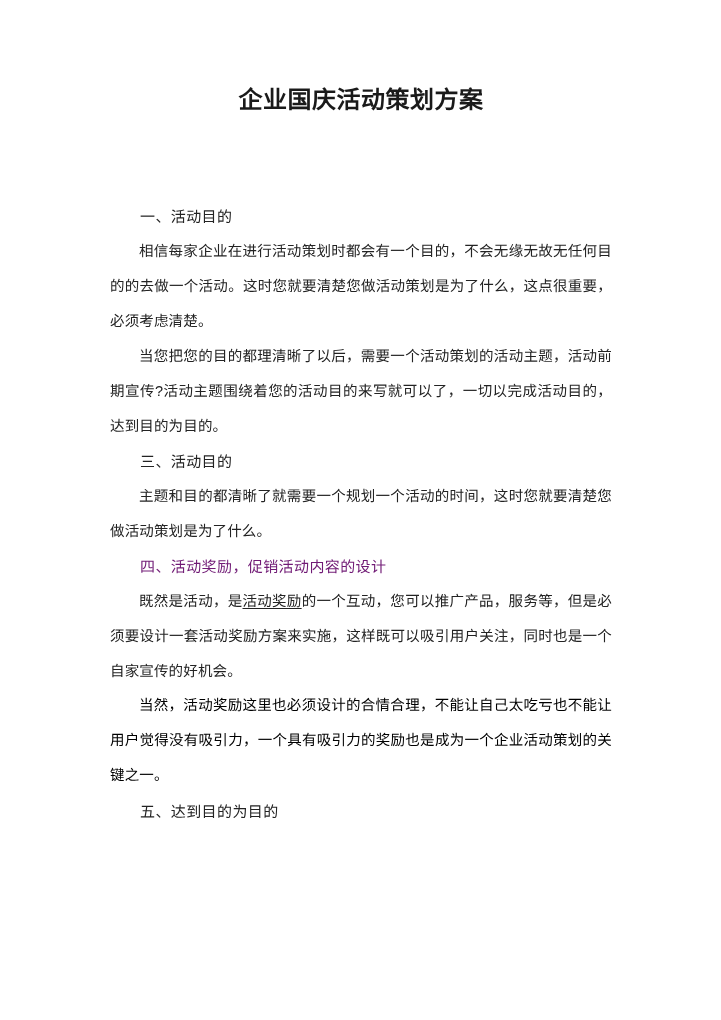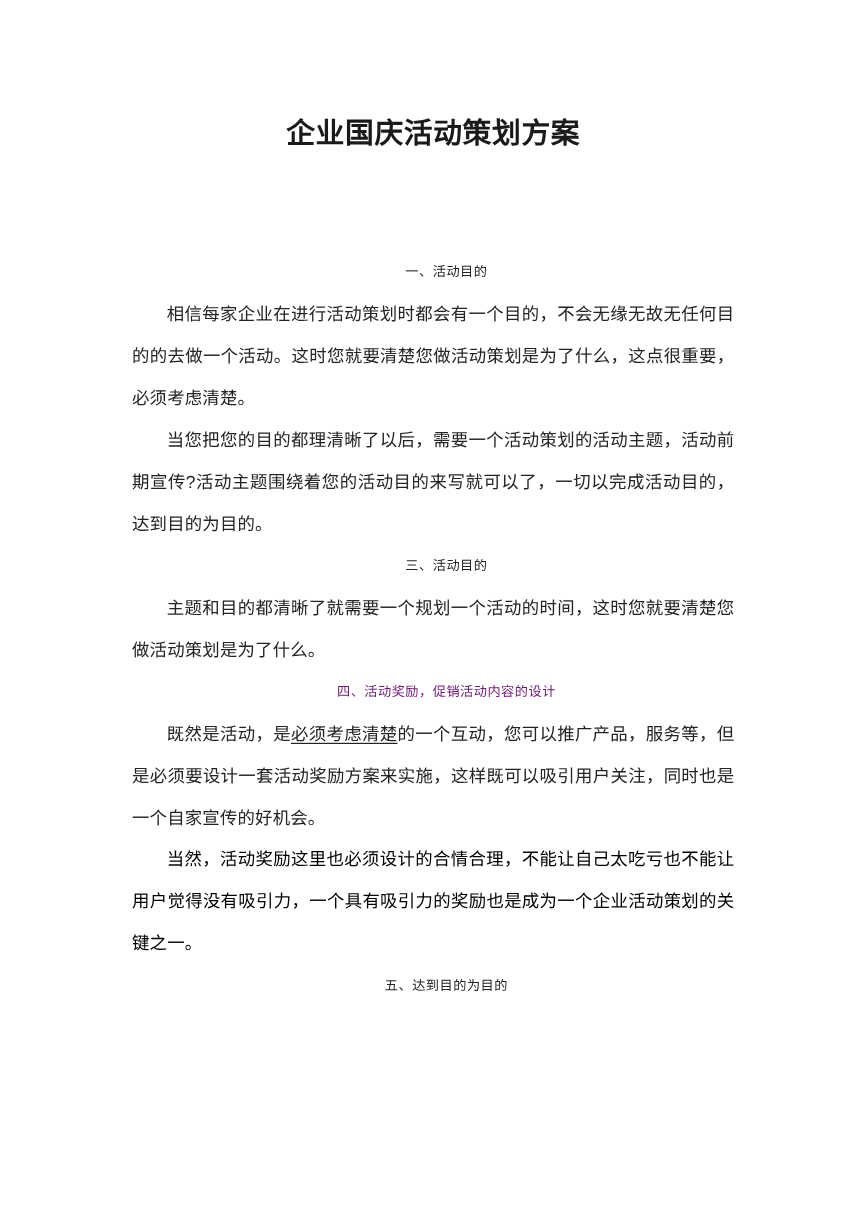--- a/index.html
+++ b/index.html
@@ -9,21 +9,21 @@
   }
   body {
     font-family: "Liberation Serif", "DejaVu Serif", serif;
     color: #000000;
     -webkit-font-smoothing: antialiased;
   }
   .page {
     position: relative;
     width: 721px;
     height: 869px;
-    margin: 12px auto;
+    margin: 0 auto;
     background: #ffffff;
     overflow: hidden;
     box-sizing: border-box;
   }
   .doc-body {
     position: absolute;
     left: 110px;
     top: 0;
     width: 502px;
   }
@@ -38,29 +38,28 @@
     padding-top: 83px;
     letter-spacing: 0.5px;
   }
   .spacer-after-title {
     height: 82px;
   }
   .section {
     margin: 0;
   }
   .heading {
-    font-family: Liberation Mono, monospace;
-    font-size: 11px;
+    font-family: Liberation Sans, sans-serif;
+    font-size: 15px;
     line-height: 35px;
     color: #232323;
     text-indent: 2em;
     margin: 0;
     letter-spacing: 0.4px;
     white-space: nowrap;
-    text-align: center;
   }
   .para {
     font-family: "Liberation Sans", "DejaVu Sans", sans-serif;
     font-size: 14.5px;
     line-height: 35px;
     color: #232323;
     text-indent: 2em;
     margin: 0;
     text-align: justify;
     text-justify: inter-character;
@@ -90,21 +89,21 @@
       <p class="para" style="color: rgb(35, 35, 35);">当您把您的目的都理清晰了以后，需要一个活动策划的活动主题，活动前期宣传?活动主题围绕着您的活动目的来写就可以了，一切以完成活动目的，达到目的为目的。</p>
     </div>
 
     <div class="section">
       <p class="heading" style="color: rgb(35, 35, 35);">三、活动目的</p>
       <p class="para" style="color: rgb(35, 35, 35);">主题和目的都清晰了就需要一个规划一个活动的时间，这时您就要清楚您做活动策划是为了什么。</p>
     </div>
 
     <div class="section">
       <p class="heading" style="color: #701a75;">四、活动奖励，促销活动内容的设计</p>
-      <p class="para" style="color: rgb(35, 35, 35);">既然是活动，是<span class="u">必须考虑清楚</span>的一个互动，您可以推广产品，服务等，但是必须要设计一套活动奖励方案来实施，这样既可以吸引用户关注，同时也是一个自家宣传的好机会。</p>
+      <p class="para" style="color: rgb(35, 35, 35);">既然是活动，是<span class="u">活动奖励</span>的一个互动，您可以推广产品，服务等，但是必须要设计一套活动奖励方案来实施，这样既可以吸引用户关注，同时也是一个自家宣传的好机会。</p>
       <p class="para" style="color: #000000; font-family: Liberation Mono, monospace;">当然，活动奖励这里也必须设计的合情合理，不能让自己太吃亏也不能让用户觉得没有吸引力，一个具有吸引力的奖励也是成为一个企业活动策划的关键之一。</p>
     </div>
 
     <div class="section">
       <p class="heading" style="color: rgb(35, 35, 35);">五、达到目的为目的</p>
     </div>
 
   </div>
 </div>
 

